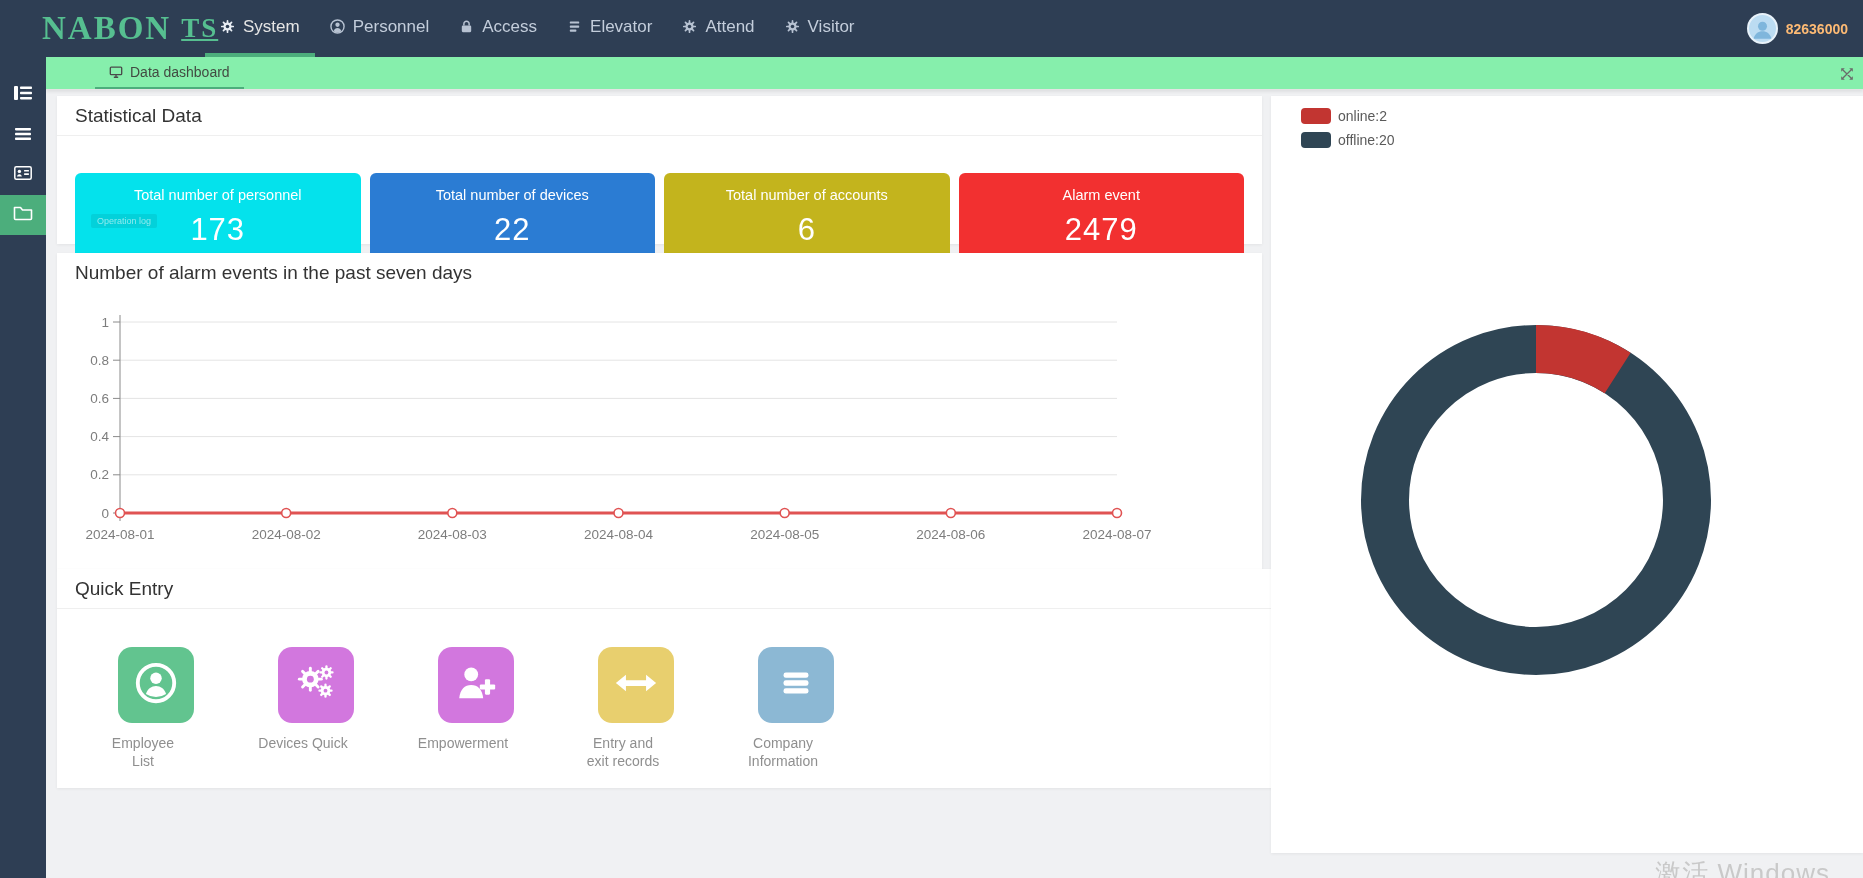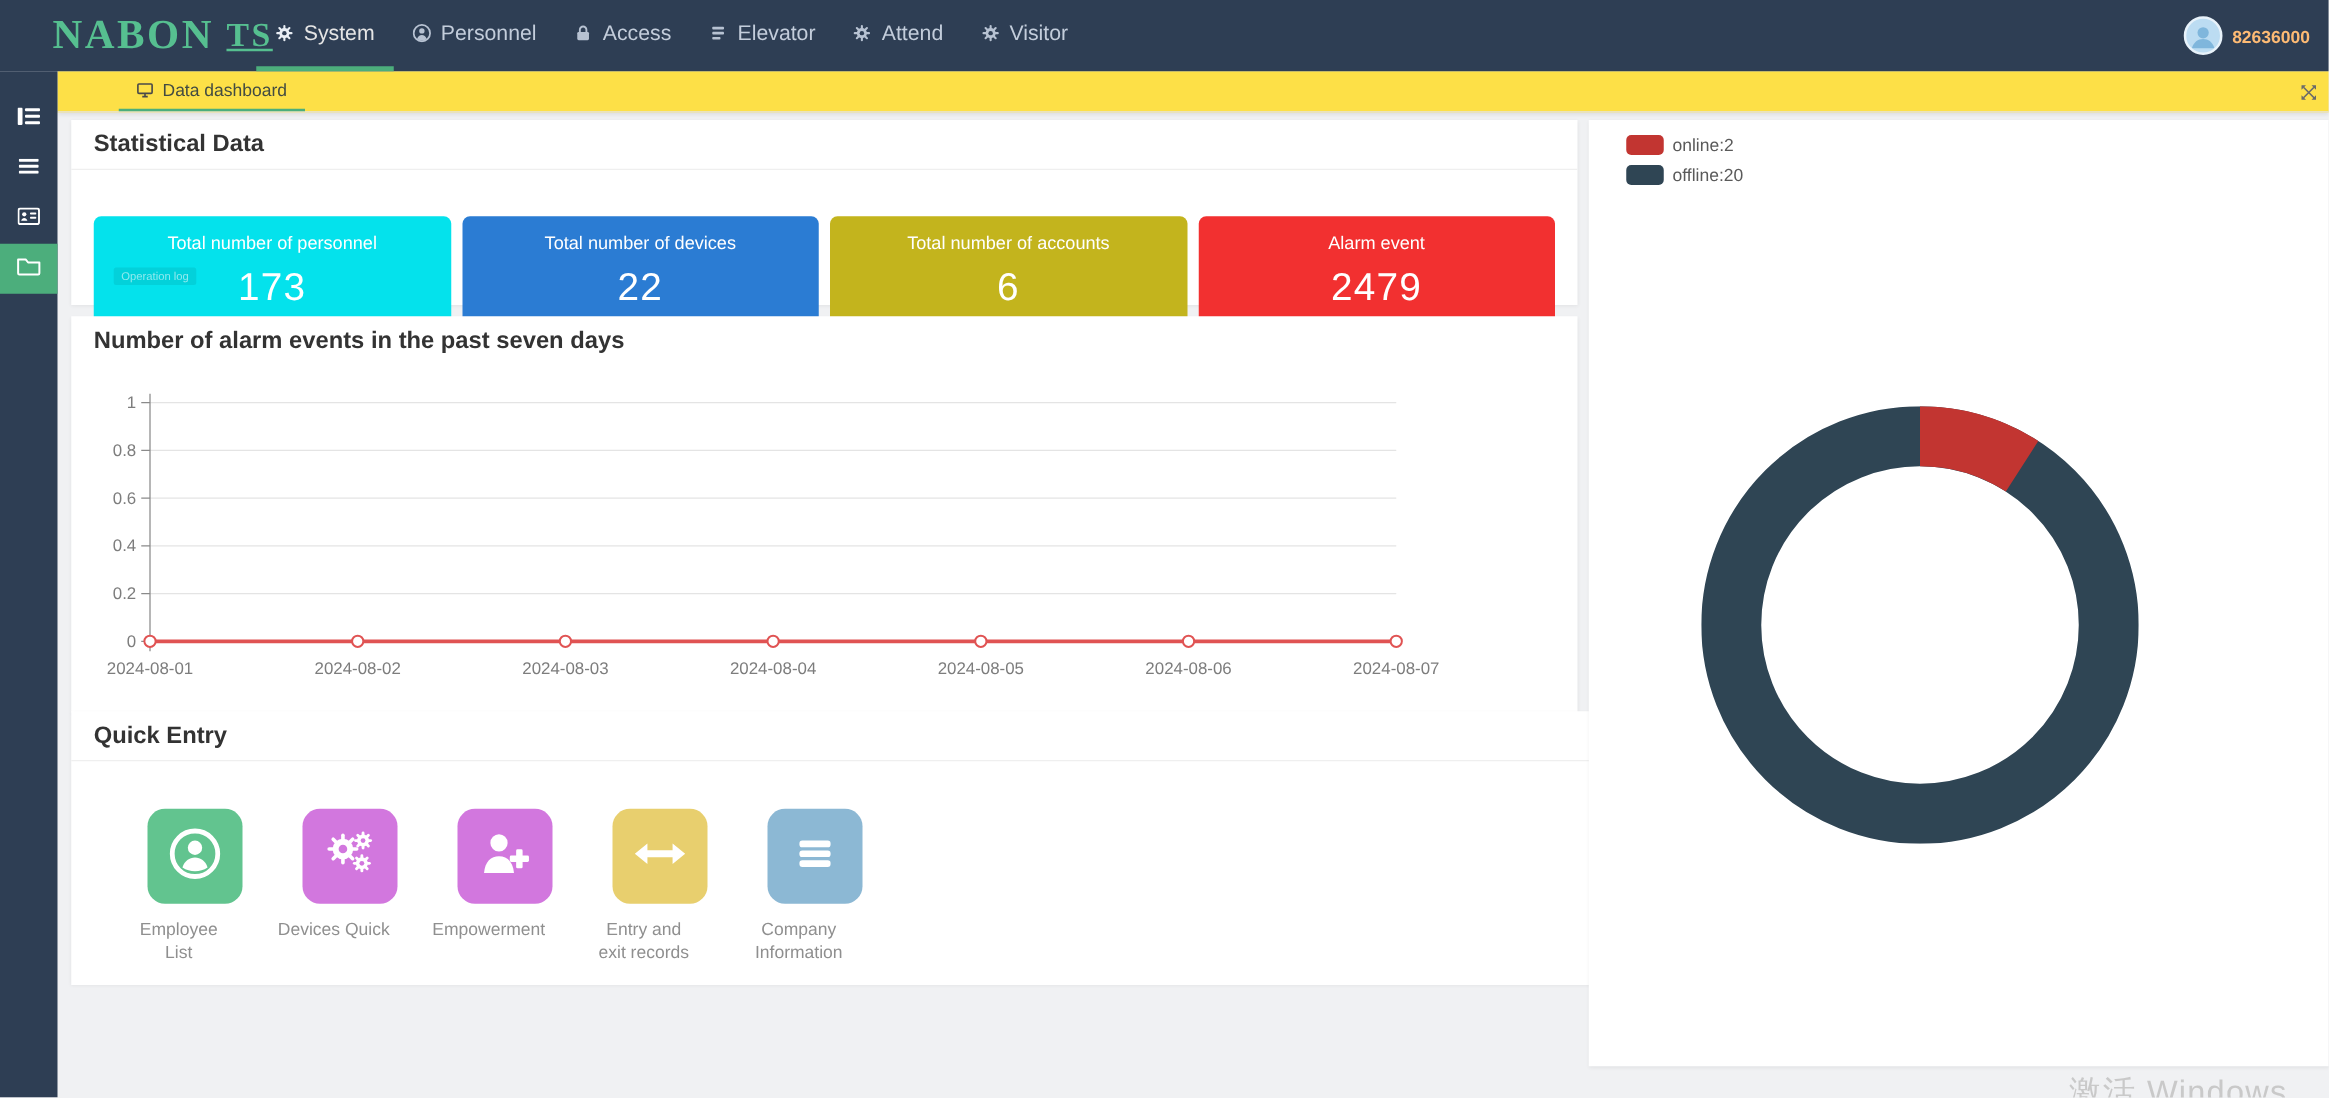--- a/index.html
+++ b/index.html
@@ -17,49 +17,49 @@
   .nav-item.active .nicon { color:#e9eef5; }
   .nav-user { position:absolute; right:15px; top:0; height:57px; display:flex; align-items:center; gap:8px; color:#fdba74; font-size:14px; font-weight:bold; cursor:pointer; }
   .avatar { width:31px; height:31px; border-radius:50%; background:#bcdcf2; border:2px solid #e8f2fa; display:flex; align-items:center; justify-content:center; overflow:hidden; }
 
   
   .sidebar { position:absolute; left:0; top:57px; width:46px; height:821px; background:#2e3e54; z-index:20; padding-top:18px; }
   .side-item { width:46px; height:40px; display:flex; align-items:center; justify-content:center; color:#ffffff; cursor:pointer; }
   .side-item.active { background:#4cae7c; }
 
   
-  .tabbar { position:absolute; left:46px; top:57px; width:1817px; height:33px; background:#fde047; border-bottom:1px solid #e4e4e4; box-shadow:0 2px 3px rgba(0,0,0,0.07); z-index:10; display:flex; align-items:stretch; }
+  .tabbar { position:absolute; left:46px; top:57px; width:1817px; height:33px; background:#86efac; border-bottom:1px solid #e4e4e4; box-shadow:0 2px 3px rgba(0,0,0,0.07); z-index:10; display:flex; align-items:stretch; }
   .tab { margin-left:49px; display:flex; align-items:center; gap:7px; padding:0 14px; font-size:14px; color:#424b42; border-bottom:2px solid #4cae7c; cursor:pointer; }
   .tab .ticon { display:flex; color:#4a4a4a; }
   .tab-expand { position:absolute; right:8px; top:9px; width:16px; height:16px; color:#6a6a6a; cursor:pointer; display:flex; }
 
   
   .content { position:absolute; left:46px; top:90px; width:1817px; height:788px; }
   .panel { position:absolute; background:#ffffff; box-shadow:0 1px 3px rgba(0,0,0,0.06); }
-  .panel-title { font-size:19px; font-weight:bold; color:#333333; padding:9px 0 8px 18px; }
+  .panel-title { font-size:19px; font-weight:normal; color:#333333; padding:9px 0 8px 18px; }
   .panel-title.divided { border-bottom:1px solid #efefef; }
 
   .panel-stats { left:11px; top:6px;  width:1205px; height:148px; }
   .panel-chart { left:11px; top:163px; width:1205px; height:317px; }
   .panel-quick { left:11px; top:479px; width:1264px; height:219px; }
   .panel-device{ left:1225px; top:6px; width:592px; height:757px; }
 
   
   .cards-row { display:flex; padding:13px 18px 0 18px; gap:9px; }
   .stat-card { width:290px; height:86px; border-radius:6px; color:#ffffff; text-align:center; position:relative;margin-top:24px; }
   .stat-card .lbl { font-size:14.5px; padding-top:14px; }
   .stat-card .val { font-size:31px; margin-top:9px; letter-spacing:1px; }
   .ghost-tip { position:absolute; left:16px; top:41px; font-size:9px; padding:2px 6px; border-radius:2px; background:rgba(0,60,60,0.10); color:rgba(255,255,255,0.55); }
 
   
   .line-chart-wrap { position:absolute; left:0; top:50px; width:1205px; height:245px; }
 
   
   .quick-row { display:flex; padding:38px 0 0 48px; }
-  .quick-item { width:76px; margin-right:48px; cursor:pointer; position:relative;padding-left:13px; }
+  .quick-item { width:76px; margin-right:84px; cursor:pointer; position:relative;padding-left:13px; }
   .quick-tile { width:76px; height:76px; border-radius:14px; display:flex; align-items:center; justify-content:center; }
   .quick-label { position:absolute; left:50%; transform:translateX(-50%); top:88px; width:92px; text-align:center; font-size:14px; line-height:1.25; color:#8f8f8f; white-space:pre-line; }
 
   
   .legend { padding:12px 0 0 30px; }
   .legend-item { display:flex; align-items:center; gap:7px; margin-bottom:8px; cursor:pointer; }
   .legend-swatch { width:30px; height:16px; border-radius:4px; }
   .legend-text { font-size:14px; color:#5a5a5a; }
   .donut-wrap { position:absolute; left:90px; top:229px; width:350px; height:350px; }
 

